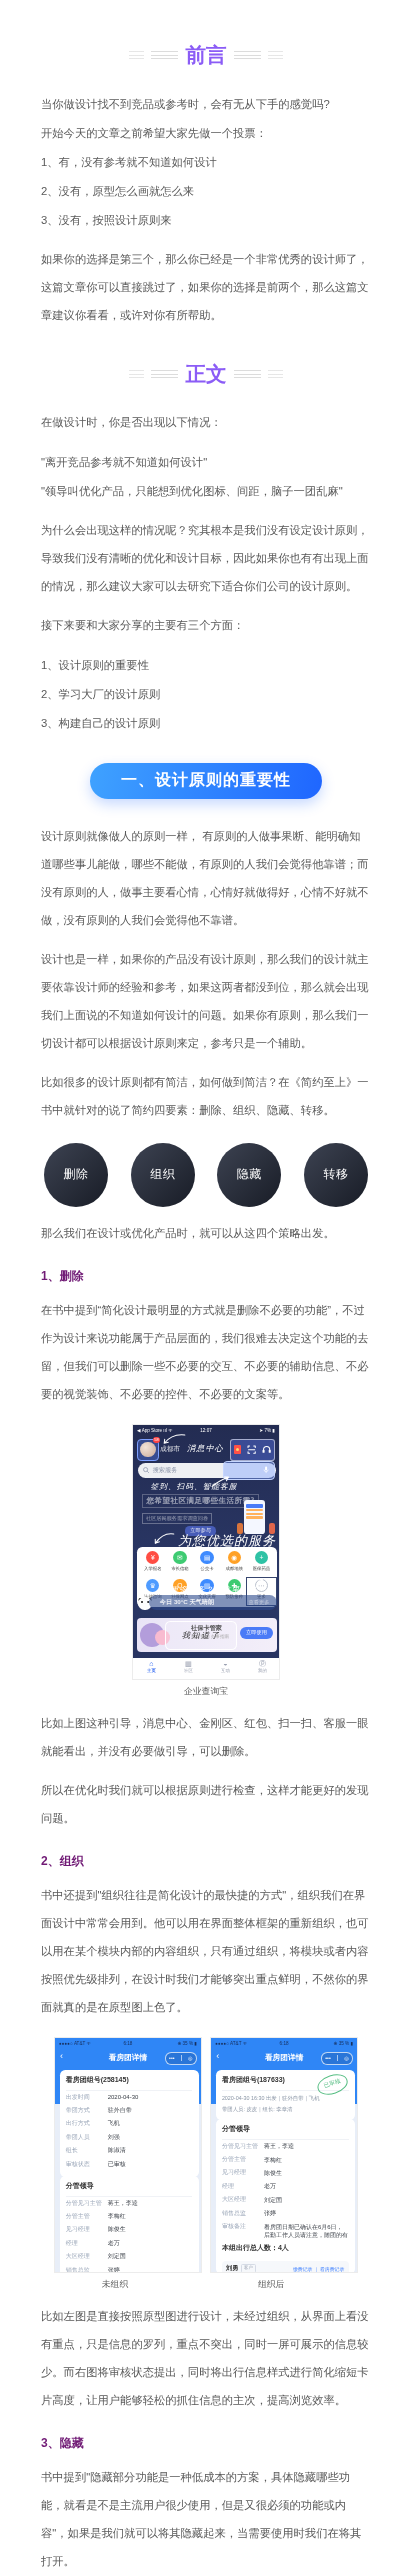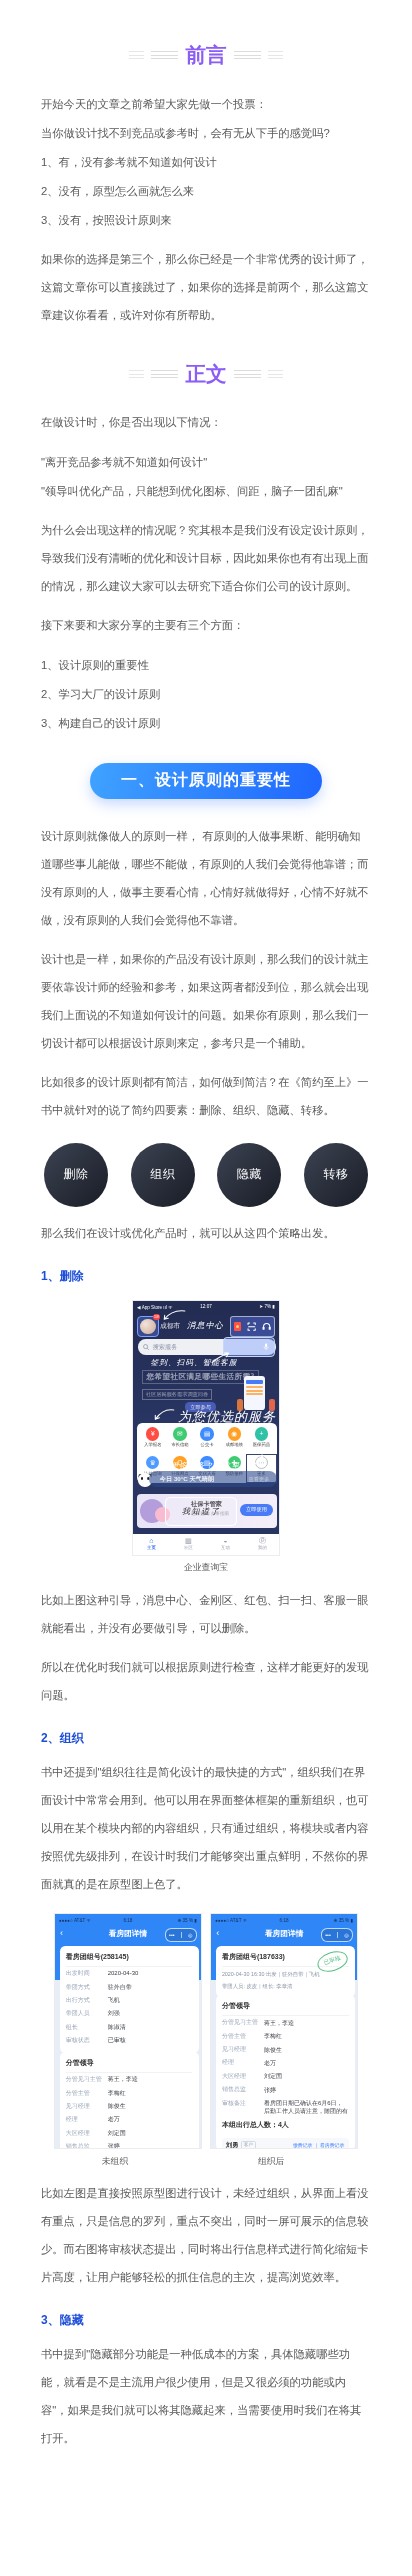--- a/index.html
+++ b/index.html
@@ -6,21 +6,21 @@
   .page{width:412px;height:4075px;overflow:hidden;margin:0 auto;background:#fff;
         font-family:"Liberation Sans","DejaVu Sans",sans-serif;}
   .art{padding:0 41px;}
   .p{font-size:11.3px;line-height:28px;color:#595959;margin:11.3px 0;}
   .tight{margin:1px 0;}
   .h1{display:flex;align-items:center;justify-content:center;gap:7.2px;
       font-size:20.6px;font-weight:bold;color:#8b5cf6;margin:31px 0 20.6px;}
   .h1.first{margin-top:41px;}
   .deco{width:27px;height:8.2px;background:repeating-linear-gradient(#dcdcdc 0 1px,transparent 1px 3.6px);}
   .deco.sm{width:15.5px;opacity:.7;}
-  .h3{font-size:12px;font-weight:bold;color:#1d4ed8;margin:20.6px 0 10.3px;}
+  .h3{font-size:12px;font-weight:bold;color:#701a75;margin:20.6px 0 10.3px;}
   .btn-blue{width:232px;height:36px;margin:26px auto 23px;border-radius:25px;
       background:linear-gradient(100deg,#3fa2ff,#1f66ff);display:flex;align-items:center;justify-content:center;
       color:#fff;font-size:16px;font-weight:bold;letter-spacing:1px;box-shadow:0 5.2px 12.4px rgba(31,102,255,.25);}
   .pills{display:flex;justify-content:space-between;margin:18.5px 0 12.4px;padding:0 3.1px;}
   .pill{width:64px;height:64px;border-radius:50%;background:linear-gradient(135deg,#3d4352,#181c26);
       display:flex;align-items:center;justify-content:center;color:#fff;font-size:12px;letter-spacing:0.5px;}
   figure{margin:15.5px 0 10.3px;}
   .figrow{display:flex;justify-content:center;gap:8.2px;}
   .caps{display:flex;justify-content:flex-start;gap:8.2px;margin-top:6.2px;}
   .cap{width:148px;text-align:center;font-size:8.8px;color:#595959;}
@@ -106,22 +106,22 @@
     <h1 class="h1 first">
       <span class="deco sm"></span>
       <span class="deco"></span>
       <span>前言</span>
       <span class="deco"></span>
       <span class="deco sm"></span>
     </h1>
 
     <div>
 
-    <p class="p tight">开始今天的文章之前希望大家先做一个投票：</p>
-        <p class="p tight">当你做设计找不到竞品或参考时，会有无从下手的感觉吗?</p>
+    <p class="p tight">当你做设计找不到竞品或参考时，会有无从下手的感觉吗?</p>
+        <p class="p tight">开始今天的文章之前希望大家先做一个投票：</p>
         <p class="p tight">1、有，没有参考就不知道如何设计</p>
         <p class="p tight">2、没有，原型怎么画就怎么来</p>
         <p class="p tight">3、没有，按照设计原则来</p>
       </div>
     <p class="p">如果你的选择是第三个，那么你已经是一个非常优秀的设计师了，这篇文章你可以直接跳过了，如果你的选择是前两个，那么这篇文章建议你看看，或许对你有所帮助。</p>
 
     <h1 class="h1">
       <span class="deco sm"></span>
       <span class="deco"></span>
       <span>正文</span>
@@ -154,20 +154,21 @@
 
     <div class="pill">删除</div>
         <div class="pill">组织</div>
         <div class="pill">隐藏</div>
         <div class="pill">转移</div>
       </div>
 
     <p class="p">那么我们在设计或优化产品时，就可以从这四个策略出发。</p>
 
     <h3 class="h3">1、删除</h3>
+    <p class="p">在书中提到“简化设计最明显的方式就是删除不必要的功能”，不过作为设计来说功能属于产品层面的，我们很难去决定这个功能的去留，但我们可以删除一些不必要的交互、不必要的辅助信息、不必要的视觉装饰、不必要的控件、不必要的文案等。</p>
 
     <figure>
       <div class="figrow">
         <div class="phone p1">
           <div class="sb">
             <span>◀ App Store ııl ᯤ</span>
             <span class="mid">12:07</span>
             <span>➤ 7% ▮</span>
           </div>
           <div class="abs p1-avatar">

